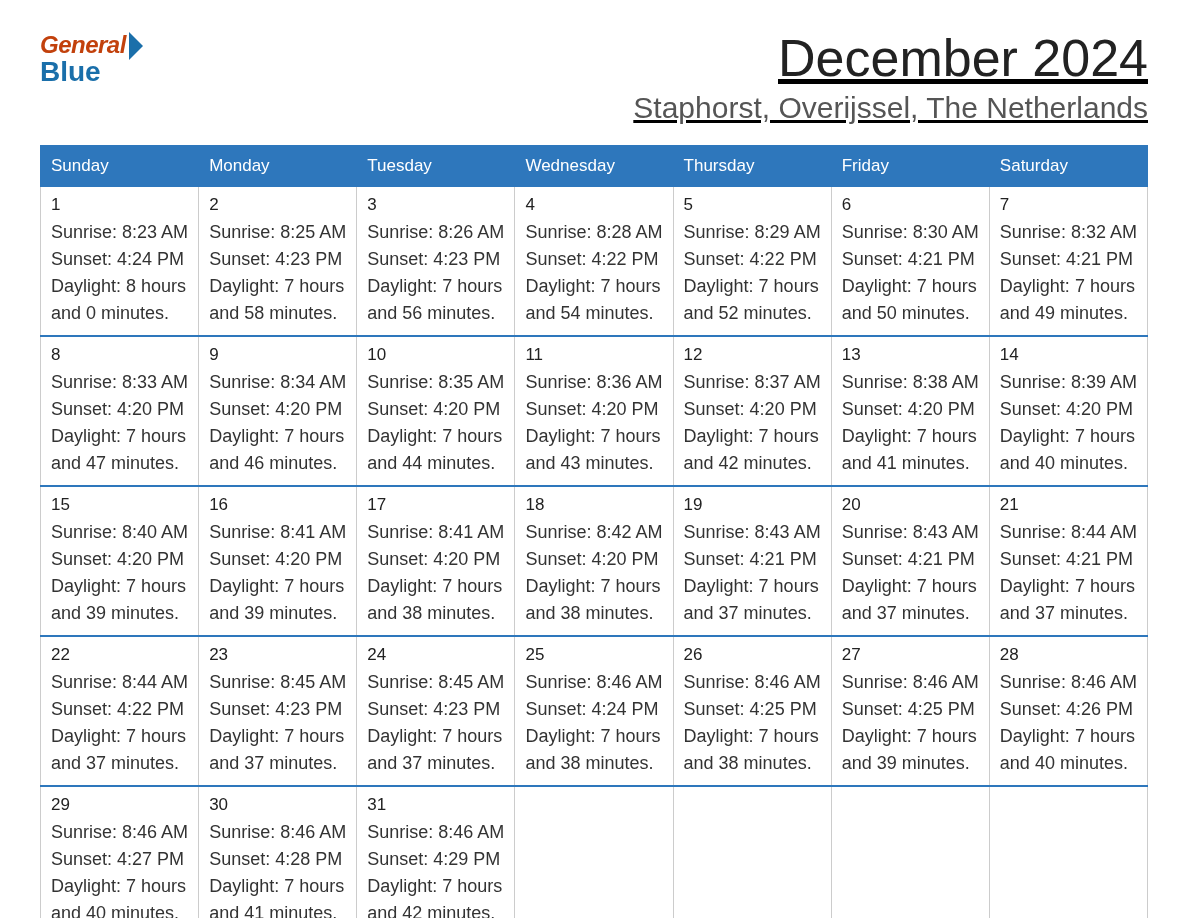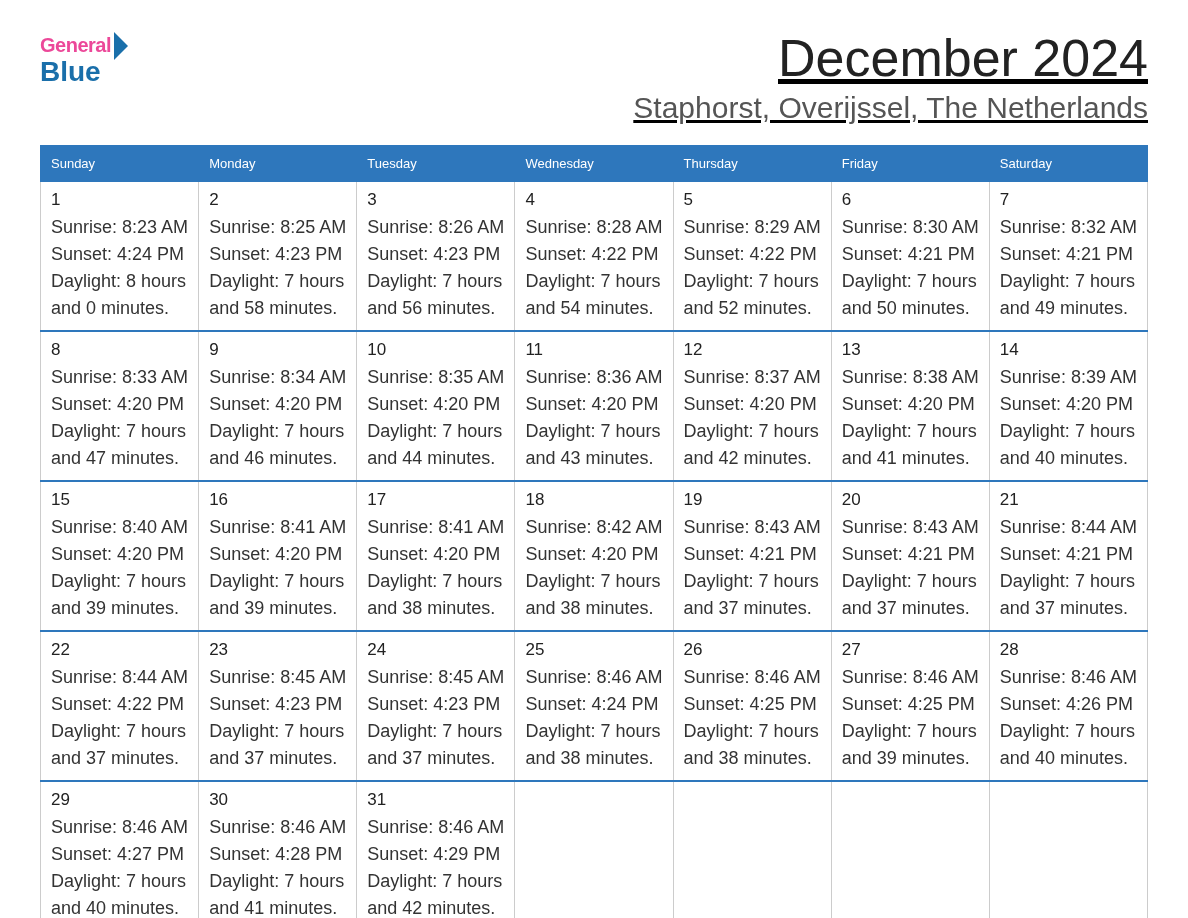--- a/index.html
+++ b/index.html
@@ -19,24 +19,25 @@
     .logo {
       display: flex;
       flex-direction: column;
       align-items: flex-start;
     }
     .logo-top {
       display: flex;
       align-items: center;
     }
     .logo-general {
-      font-size: 20px;
+      font-size: 24px;
       font-weight: bold;
-      color: #ec4899;
+      color: #c2410c;
       letter-spacing: -0.5px;
+      font-style: italic;
     }
     .logo-arrow {
       width: 0;
       height: 0;
       border-left: 14px solid #1a6faa;
       border-top: 14px solid transparent;
       border-bottom: 14px solid transparent;
       margin-left: 3px;
       margin-top: 2px;
     }
@@ -62,21 +63,21 @@
       margin-top: 4px;
     }
     .calendar-table {
       width: 100%;
       border-collapse: collapse;
       table-layout: fixed;
     }
     .calendar-table th {
       background-color: #2e77bc;
       color: #ffffff;
-      font-size: 13px;
+      font-size: 17px;
       font-weight: normal;
       padding: 10px 10px;
       text-align: left;
       border: 1px solid #2e77bc;
     }
     .calendar-table td {
       vertical-align: top;
       padding: 8px 10px;
       border: 1px solid #cccccc;
       font-size: 13px;

